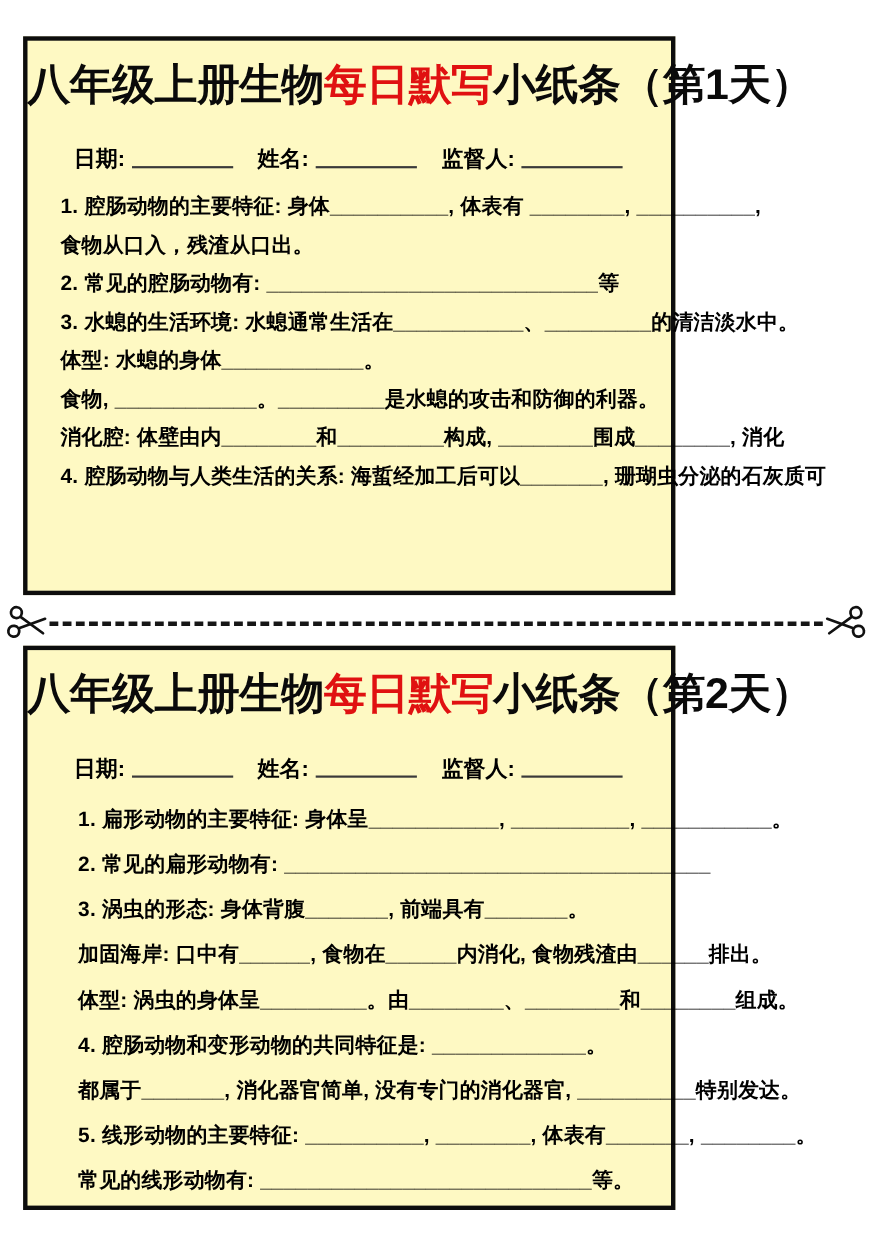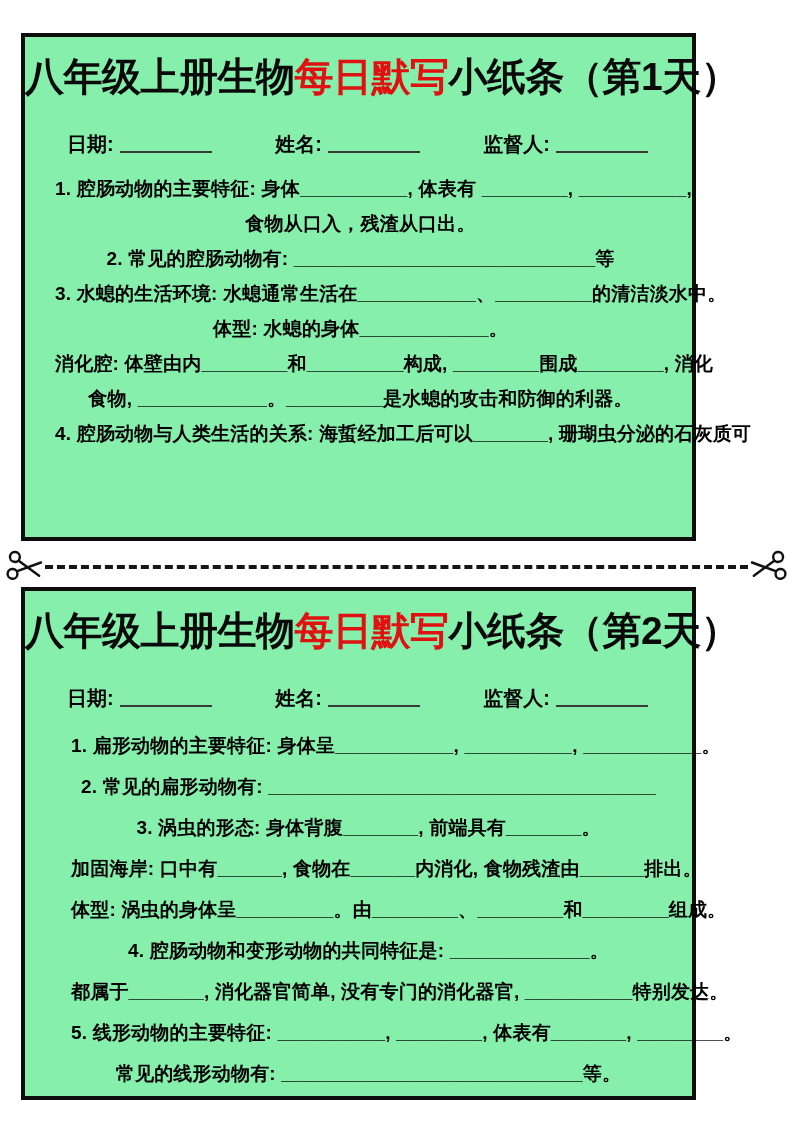--- a/index.html
+++ b/index.html
@@ -4,22 +4,22 @@
 <style>
   html,body { margin:0; padding:0; background:#ffffff; }
   body {
     width:793px; height:1122px; overflow:hidden;
     font-family:"Liberation Sans","DejaVu Sans",sans-serif;
     color:#000;
   }
   .sheet { position:relative; width:793px; height:1122px; background:#fff; }
 
   .card {
-    position:absolute; left:21px; width:675px;
-    border:4px solid #0d0d0d; box-sizing:border-box; background:#86efac;
+    position:absolute; left:21px; width:593px;
+    border:4px solid #0d0d0d; box-sizing:border-box; background:#fef9c3;
   }
   #card1 { top:33px;  height:508px; }
   #card2 { top:587px; height:513px; }
 
   .title {
     margin:13px 0 0 0; text-align:center;
     font-size:39px; font-weight:700; letter-spacing:-0.5px;
     white-space:nowrap; color:#0a0a0a;
   }
   .title .red { color:#e01111; }
@@ -28,21 +28,21 @@
     display:flex; justify-content:space-between;
     margin:27px 0 0 0; padding:0 44px 0 42px;
     font-size:20px; font-weight:700;
   }
   .field { display:flex; align-items:flex-start; }
   .fblank {
     display:inline-block; width:92px; height:20px;
     border-bottom:2px solid #3a3a3a; margin-left:6px;
   }
 
-  .content { margin-top:13px; padding:0 26px 0 30px; font-size:19px; font-weight:700;text-align:center; }
+  .content { margin-top:13px; padding:0 26px 0 30px; font-size:19px; font-weight:700; }
   .content p { margin:0; white-space:nowrap; letter-spacing:0.2px; }
   #card1 .content p { line-height:35px; }
   #card2 .content p { line-height:41px;margin-left:16px; }
 
   .divider {
     position:absolute; left:6px; top:546px; width:781px; height:42px;
     display:flex; align-items:center;
   }
   .scissors { width:38px; height:38px; flex:0 0 auto; }
   .scissors.left  { transform:rotate(8deg); }
@@ -77,22 +77,22 @@
         <span class="fblank"></span>
       </div>
     </div>
 
     <div class="content">
       <p>1. 腔肠动物的主要特征: 身体__________, 体表有 ________, __________,</p>
       <p>食物从口入，残渣从口出。</p>
       <p>2. 常见的腔肠动物有: ____________________________等</p>
       <p>3. 水螅的生活环境: 水螅通常生活在___________、_________的清洁淡水中。</p>
       <p>体型: 水螅的身体____________。</p>
+      <p>食物, ____________。_________是水螅的攻击和防御的利器。</p>
       <p>消化腔: 体壁由内________和_________构成, ________围成________, 消化</p>
-      <p>食物, ____________。_________是水螅的攻击和防御的利器。</p>
       <p>4. 腔肠动物与人类生活的关系: 海蜇经加工后可以_______, 珊瑚虫分泌的石灰质可</p>
     </div>
   </section>
 
   <div class="divider">
     <svg class="scissors left" viewBox="0 0 40 40">
       <g fill="none" stroke="#111" stroke-width="2.6" stroke-linecap="round">
         <circle cx="8" cy="11" r="5.2"></circle>
         <circle cx="8" cy="29" r="5.2"></circle>
         <path d="M12.5 14.5 L36 27"></path>

